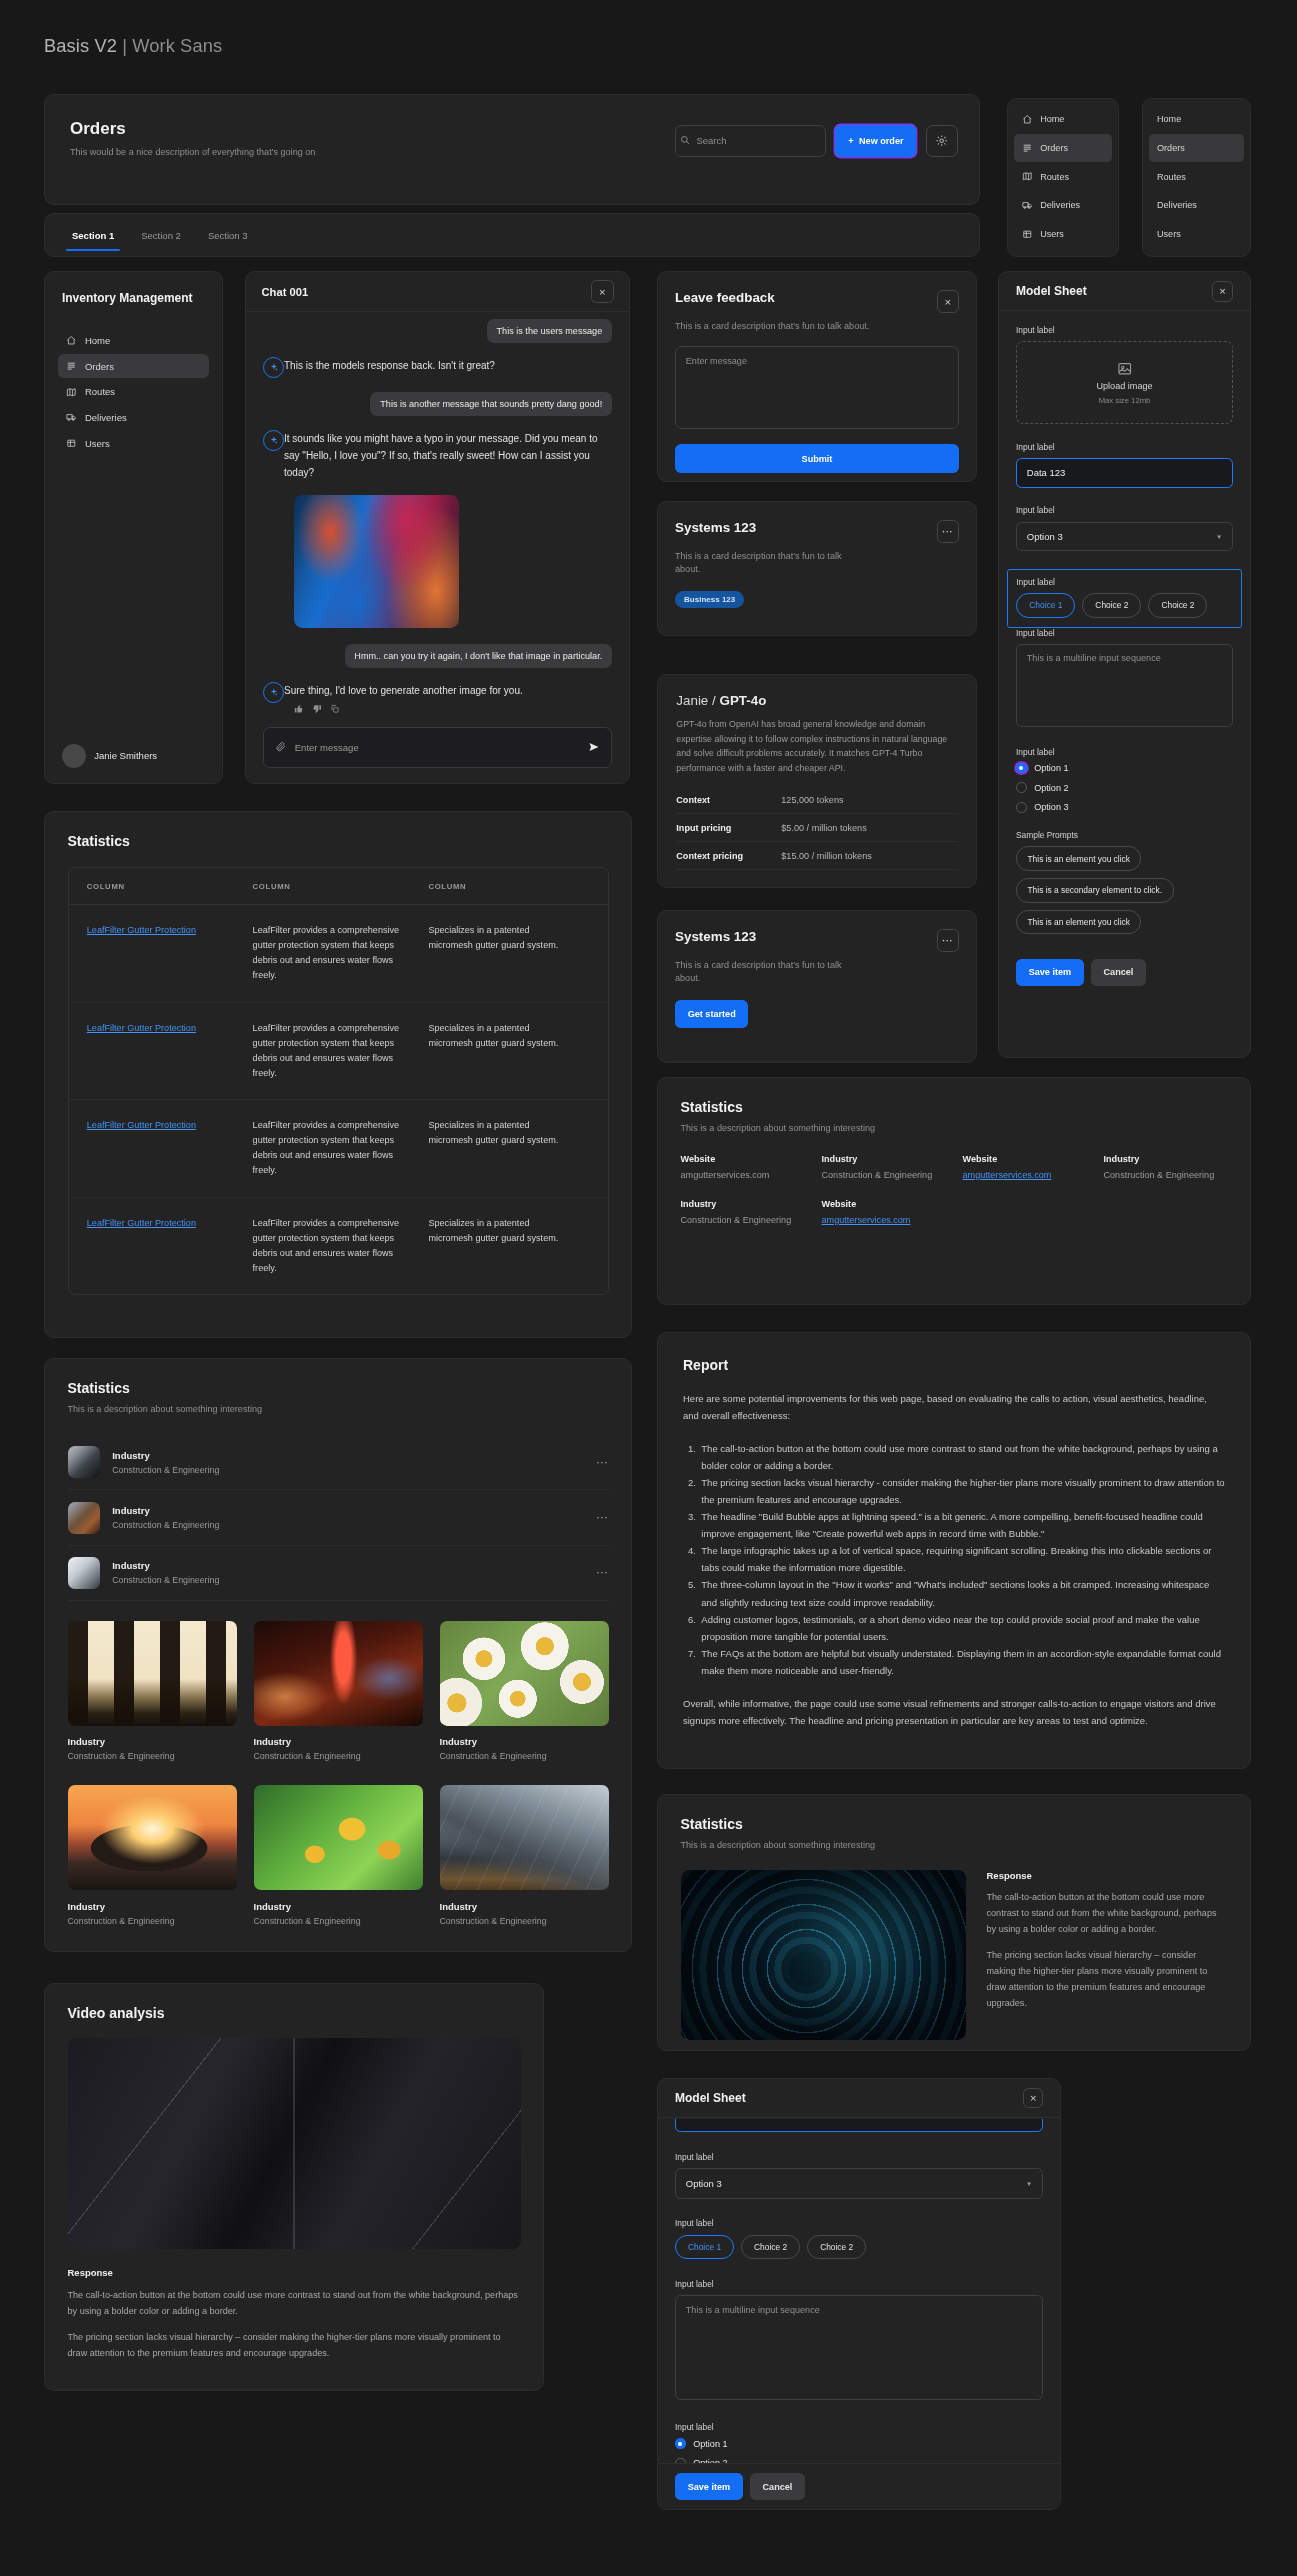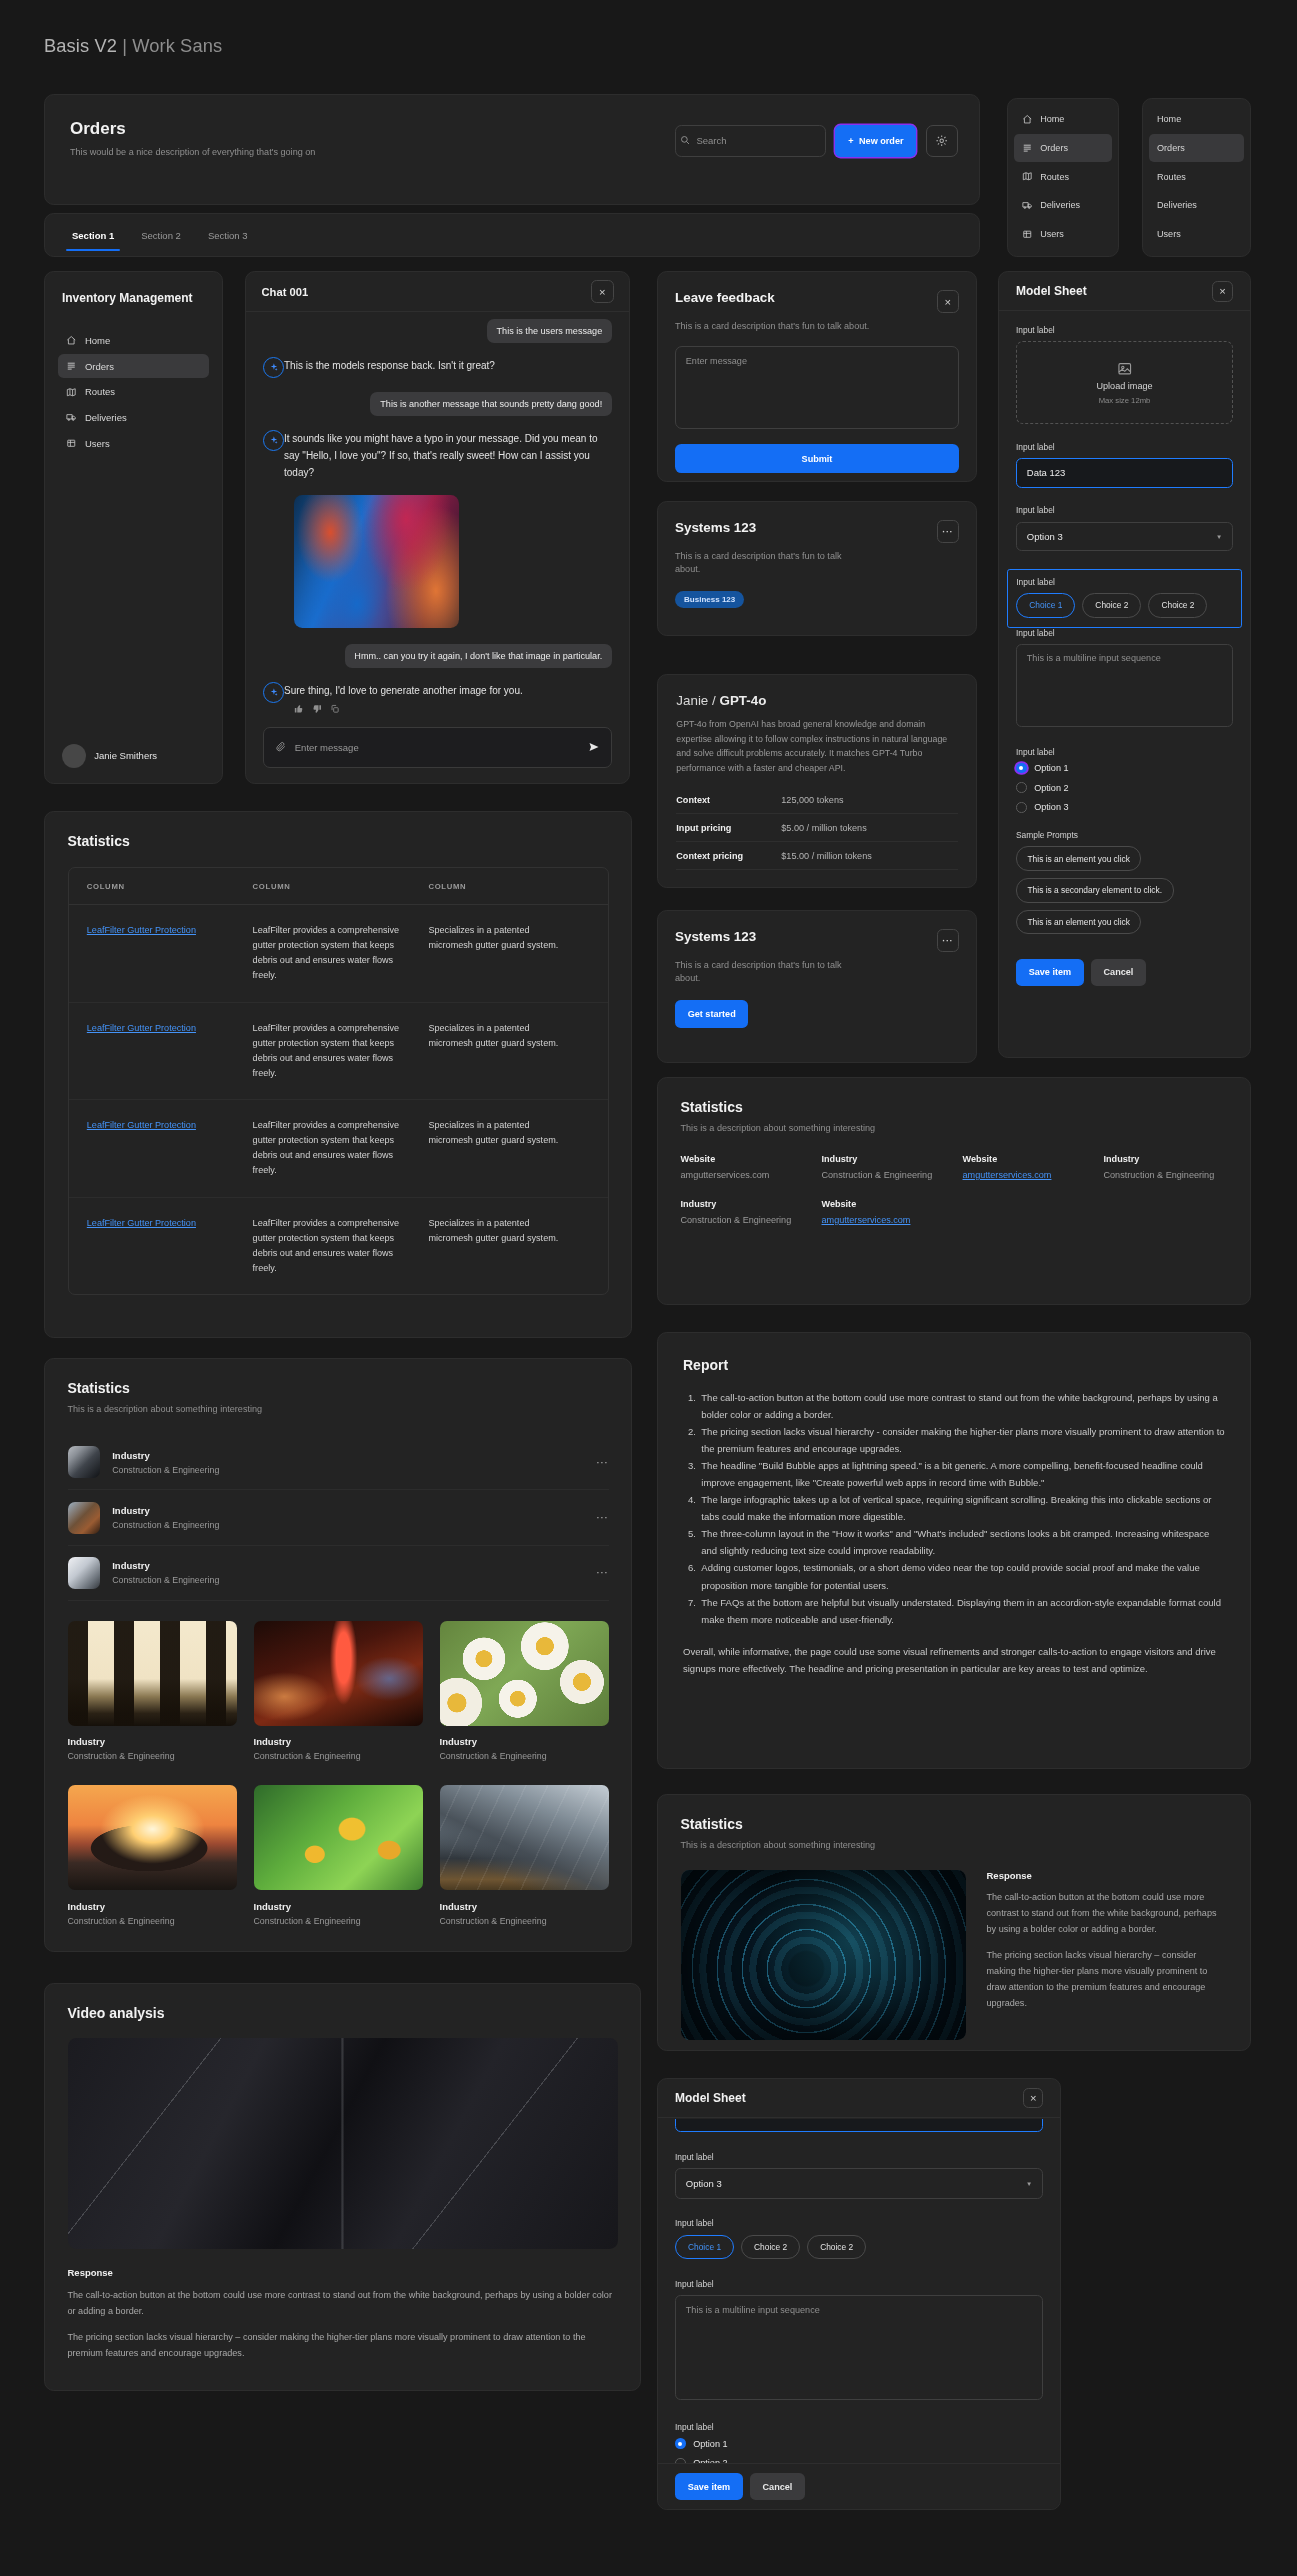--- a/index.html
+++ b/index.html
@@ -167,21 +167,21 @@
   .g-mountain{background:repeating-linear-gradient(115deg,rgba(255,255,255,0) 0 18.3px,rgba(255,255,255,.07) 18.3px 19.7px),linear-gradient(205deg,rgba(205,213,220,.85) 0%,rgba(130,142,152,.85) 30%,rgba(70,78,86,.9) 58%,rgba(40,45,52,0) 78%),linear-gradient(180deg,#9aa6b0 0%,#5d6871 45%,#31373d 70%,#6e5532 90%,#4a3a22 100%)}
   
   #stats-media{left:657px;top:1794px;width:594px;height:257px;padding:21px 22.5px}
   #stats-media .t{font-size:14px}
   .sm-flex{display:flex;gap:21px;margin-top:17px}
   .sm-img{flex:0 0 auto;width:285px;height:170px;border-radius:8.4px;background:radial-gradient(169px 169px at 60% 42%,rgba(60,220,255,.22) 0%,rgba(60,220,255,0) 60%),radial-gradient(circle at 44% 58%,#020a10 0 9%,rgba(2,10,16,0) 10%),repeating-radial-gradient(circle at 44% 58%,#0d2a38 0 7px,#061520 7px 13.4px,#1d5a74 13.4px 14.8px,#04111a 14.8px 25px);box-shadow:inset 0 0 49px 21px rgba(0,0,0,.65)}
   .sm-txt{flex:1}
   .resp-l{font-size:9.5px;font-weight:bold;color:#f0f0f0}
   .resp-p{font-size:9.1px;line-height:1.75;color:#a9a9a9;margin-top:9.8px}
   
-  #video-card{left:44px;top:1983px;width:597px;height:408px;padding:21px 22.5px}
+  #video-card{left:44px;top:1983px;width:500px;height:408px;padding:21px 22.5px}
   #video-card .t{font-size:14px}
   .video-img{margin-top:17px;width:100%;height:211px;border-radius:8.4px;background:repeating-linear-gradient(128deg,rgba(210,215,220,0) 0 120px,rgba(210,215,220,.22) 120px 121px,rgba(210,215,220,0) 121px 281px),linear-gradient(90deg,rgba(200,205,210,0) 0 49.6%,rgba(200,205,210,.18) 49.8% 50%,rgba(200,205,210,0) 50.2%),linear-gradient(118deg,#1b1b20 0%,#26262c 30%,#101014 48%,#232329 66%,#17171b 100%)}
   .video-resp{margin-top:18.3px}
   
   #model-sheet-bottom{left:657px;top:2078px;width:404px;height:432px}
   .msb-body{position:absolute;top:40px;left:0;right:0;bottom:46px;padding:0 17px;overflow:hidden}
   .clipped-input{height:24px;margin-top:-11.2px;border:1.1px solid #1f7cff;border-radius:5.6px;background:#17191c}
   .msb-footer{position:absolute;left:0;right:0;bottom:0;height:46px;border-top:0.7px solid #2e2e2e;display:flex;align-items:center;gap:7px;padding:0 17px;background:#232323;border-radius:0 0 9.8px 9.8px}
   svg{display:block}
 </style>
@@ -605,20 +605,21 @@
       </div>
       <div class="sw-cell">
         <div class="l">Website</div>
         <div class="v"><span class="link">amgutterservices.com</span></div>
       </div>
     </div>
   </div>
 
   <div class="card" id="report-card">
     <div class="ttl t">Report</div>
+    <div class="rep rep-intro">Here are some potential improvements for this web page, based on evaluating the calls to action, visual aesthetics, headline, and overall effectiveness:</div>
     <ol class="rep rep-list">
       <li>The call-to-action button at the bottom could use more contrast to stand out from the white background, perhaps by using a bolder color or adding a border.</li>
       <li>The pricing section lacks visual hierarchy - consider making the higher-tier plans more visually prominent to draw attention to the premium features and encourage upgrades.</li>
       <li>The headline "Build Bubble apps at lightning speed." is a bit generic. A more compelling, benefit-focused headline could improve engagement, like "Create powerful web apps in record time with Bubble."</li>
       <li>The large infographic takes up a lot of vertical space, requiring significant scrolling. Breaking this into clickable sections or tabs could make the information more digestible.</li>
       <li>The three-column layout in the "How it works" and "What's included" sections looks a bit cramped. Increasing whitespace and slightly reducing text size could improve readability.</li>
       <li>Adding customer logos, testimonials, or a short demo video near the top could provide social proof and make the value proposition more tangible for potential users.</li>
       <li>The FAQs at the bottom are helpful but visually understated. Displaying them in an accordion-style expandable format could make them more noticeable and user-friendly.</li>
     </ol>
     <div class="rep rep-outro">Overall, while informative, the page could use some visual refinements and stronger calls-to-action to engage visitors and drive signups more effectively. The headline and pricing presentation in particular are key areas to test and optimize.</div>

